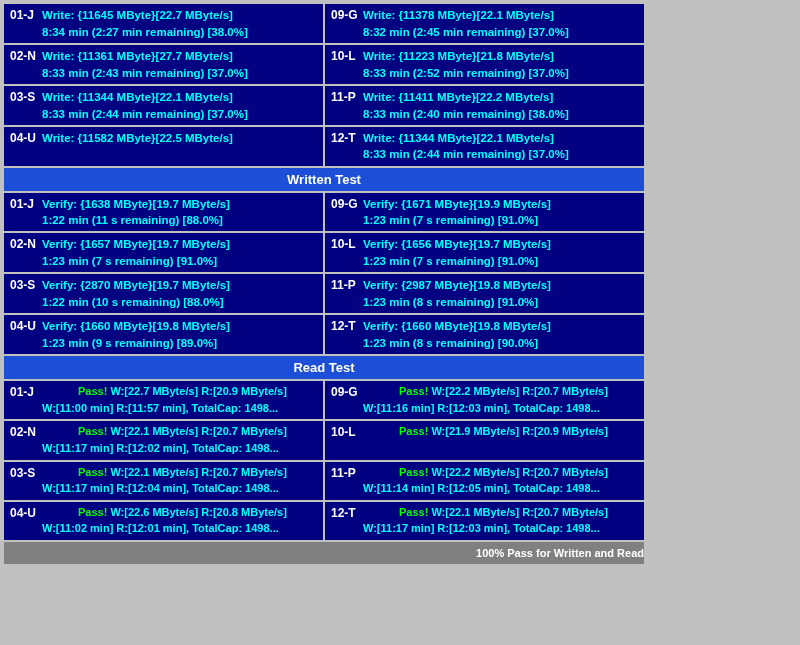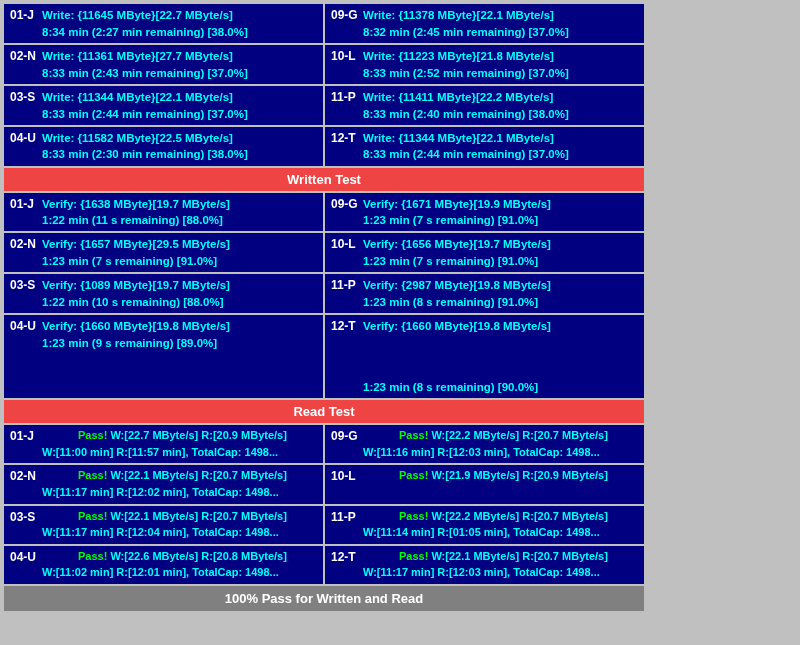--- a/index.html
+++ b/index.html
@@ -42,21 +42,21 @@
       font-weight: bold;
       min-width: 32px;
       font-size: 12px;
     }
     .cell-content {
       color: #00ffff;
       flex: 1;
     }
     .section-header {
       text-align: center;
-      background: #ef4444;
+      background: #1d4ed8;
       color: #ffffff;
       padding: 4px 0;
       font-size: 13px;
       font-weight: bold;
       margin: 2px 0;
     }
     .pass-cell {
       background: #000080;
       color: #00ffff;
       padding: 3px 6px;
@@ -65,25 +65,25 @@
       line-height: 1.4;
     }
     .pass-text {
       color: #00ff00;
       padding-left: 36px;
     }
     .pass-detail {
       color: #00ffff;
     }
     .footer-bar {
-      text-align: center;
+      text-align: right;
       background: #808080;
       color: #ffffff;
       padding: 5px 0;
-      font-size: 13px;
+      font-size: 11px;
       font-weight: bold;
       margin-top: 2px;
     }
   </style>
 </head>
 <body>
 
 <div class="main-container">
 
   <div class="section">
@@ -133,21 +133,20 @@
           <span class="cell-content">Write: {11411 MByte}[22.2 MByte/s]</span>
         </div>
         <div style="padding-left:32px;">8:33 min (2:40 min remaining)  [38.0%]</div>
       </div>
 
       <div class="cell">
         <div class="cell-row">
           <span class="label-col">04-U</span>
           <span class="cell-content">Write: {11582 MByte}[22.5 MByte/s]</span>
         </div>
-        <div style="padding-left:32px;">8:33 min (2:30 min remaining)  [38.0%]</div>
       </div>
       <div class="cell">
         <div class="cell-row">
           <span class="label-col">12-T</span>
           <span class="cell-content">Write: {11344 MByte}[22.1 MByte/s]</span>
         </div>
         <div style="padding-left:32px;">8:33 min (2:44 min remaining)  [37.0%]</div>
       </div>
     </div>
   </div>
@@ -167,36 +166,36 @@
         <div class="cell-row">
           <span class="label-col">09-G</span>
           <span class="cell-content">Verify: {1671 MByte}[19.9 MByte/s]</span>
         </div>
         <div style="padding-left:32px;">1:23 min (7 s remaining)   [91.0%]</div>
       </div>
 
       <div class="cell">
         <div class="cell-row">
           <span class="label-col">02-N</span>
-          <span class="cell-content">Verify: {1657 MByte}[29.5 MByte/s]</span>
+          <span class="cell-content">Verify: {1657 MByte}[19.7 MByte/s]</span>
         </div>
         <div style="padding-left:32px;">1:23 min (7 s remaining)   [91.0%]</div>
       </div>
       <div class="cell">
         <div class="cell-row">
           <span class="label-col">10-L</span>
           <span class="cell-content">Verify: {1656 MByte}[19.7 MByte/s]</span>
         </div>
         <div style="padding-left:32px;">1:23 min (7 s remaining)   [91.0%]</div>
       </div>
 
       <div class="cell">
         <div class="cell-row">
           <span class="label-col">03-S</span>
-          <span class="cell-content">Verify: {1089 MByte}[19.7 MByte/s]</span>
+          <span class="cell-content">Verify: {2870 MByte}[19.7 MByte/s]</span>
         </div>
         <div style="padding-left:32px;">1:22 min (10 s remaining)   [88.0%]</div>
       </div>
       <div class="cell">
         <div class="cell-row">
           <span class="label-col">11-P</span>
           <span class="cell-content">Verify: {2987 MByte}[19.8 MByte/s]</span>
         </div>
         <div style="padding-left:32px;">1:23 min (8 s remaining)   [91.0%]</div>
       </div>
@@ -206,21 +205,21 @@
           <span class="label-col">04-U</span>
           <span class="cell-content">Verify: {1660 MByte}[19.8 MByte/s]</span>
         </div>
         <div style="padding-left:32px;">1:23 min (9 s remaining)   [89.0%]</div>
       </div>
       <div class="cell">
         <div class="cell-row">
           <span class="label-col">12-T</span>
           <span class="cell-content">Verify: {1660 MByte}[19.8 MByte/s]</span>
         </div>
-        <div style="padding-left:32px;margin-top:44px;">1:23 min (8 s remaining)   [90.0%]</div>
+        <div style="padding-left:32px;">1:23 min (8 s remaining)   [90.0%]</div>
       </div>
     </div>
   </div>
 
   <div class="section-header">Read Test</div>
 
   <div class="section">
     <div class="grid-2col">
 
       <div class="pass-cell">
@@ -275,21 +274,21 @@
         <div style="padding-left:32px;" class="pass-detail">W:[11:17 min] R:[12:04 min], TotalCap: 1498...</div>
       </div>
       <div class="pass-cell">
         <div class="cell-row">
           <span class="label-col">11-P</span>
           <span>
             <span class="pass-text">Pass!</span>
             <span class="pass-detail">W:[22.2 MByte/s] R:[20.7 MByte/s]</span>
           </span>
         </div>
-        <div style="padding-left:32px;" class="pass-detail">W:[11:14 min] R:[01:05 min], TotalCap: 1498...</div>
+        <div style="padding-left:32px;" class="pass-detail">W:[11:14 min] R:[12:05 min], TotalCap: 1498...</div>
       </div>
 
       <div class="pass-cell">
         <div class="cell-row">
           <span class="label-col">04-U</span>
           <span>
             <span class="pass-text">Pass!</span>
             <span class="pass-detail">W:[22.6 MByte/s] R:[20.8 MByte/s]</span>
           </span>
         </div>

